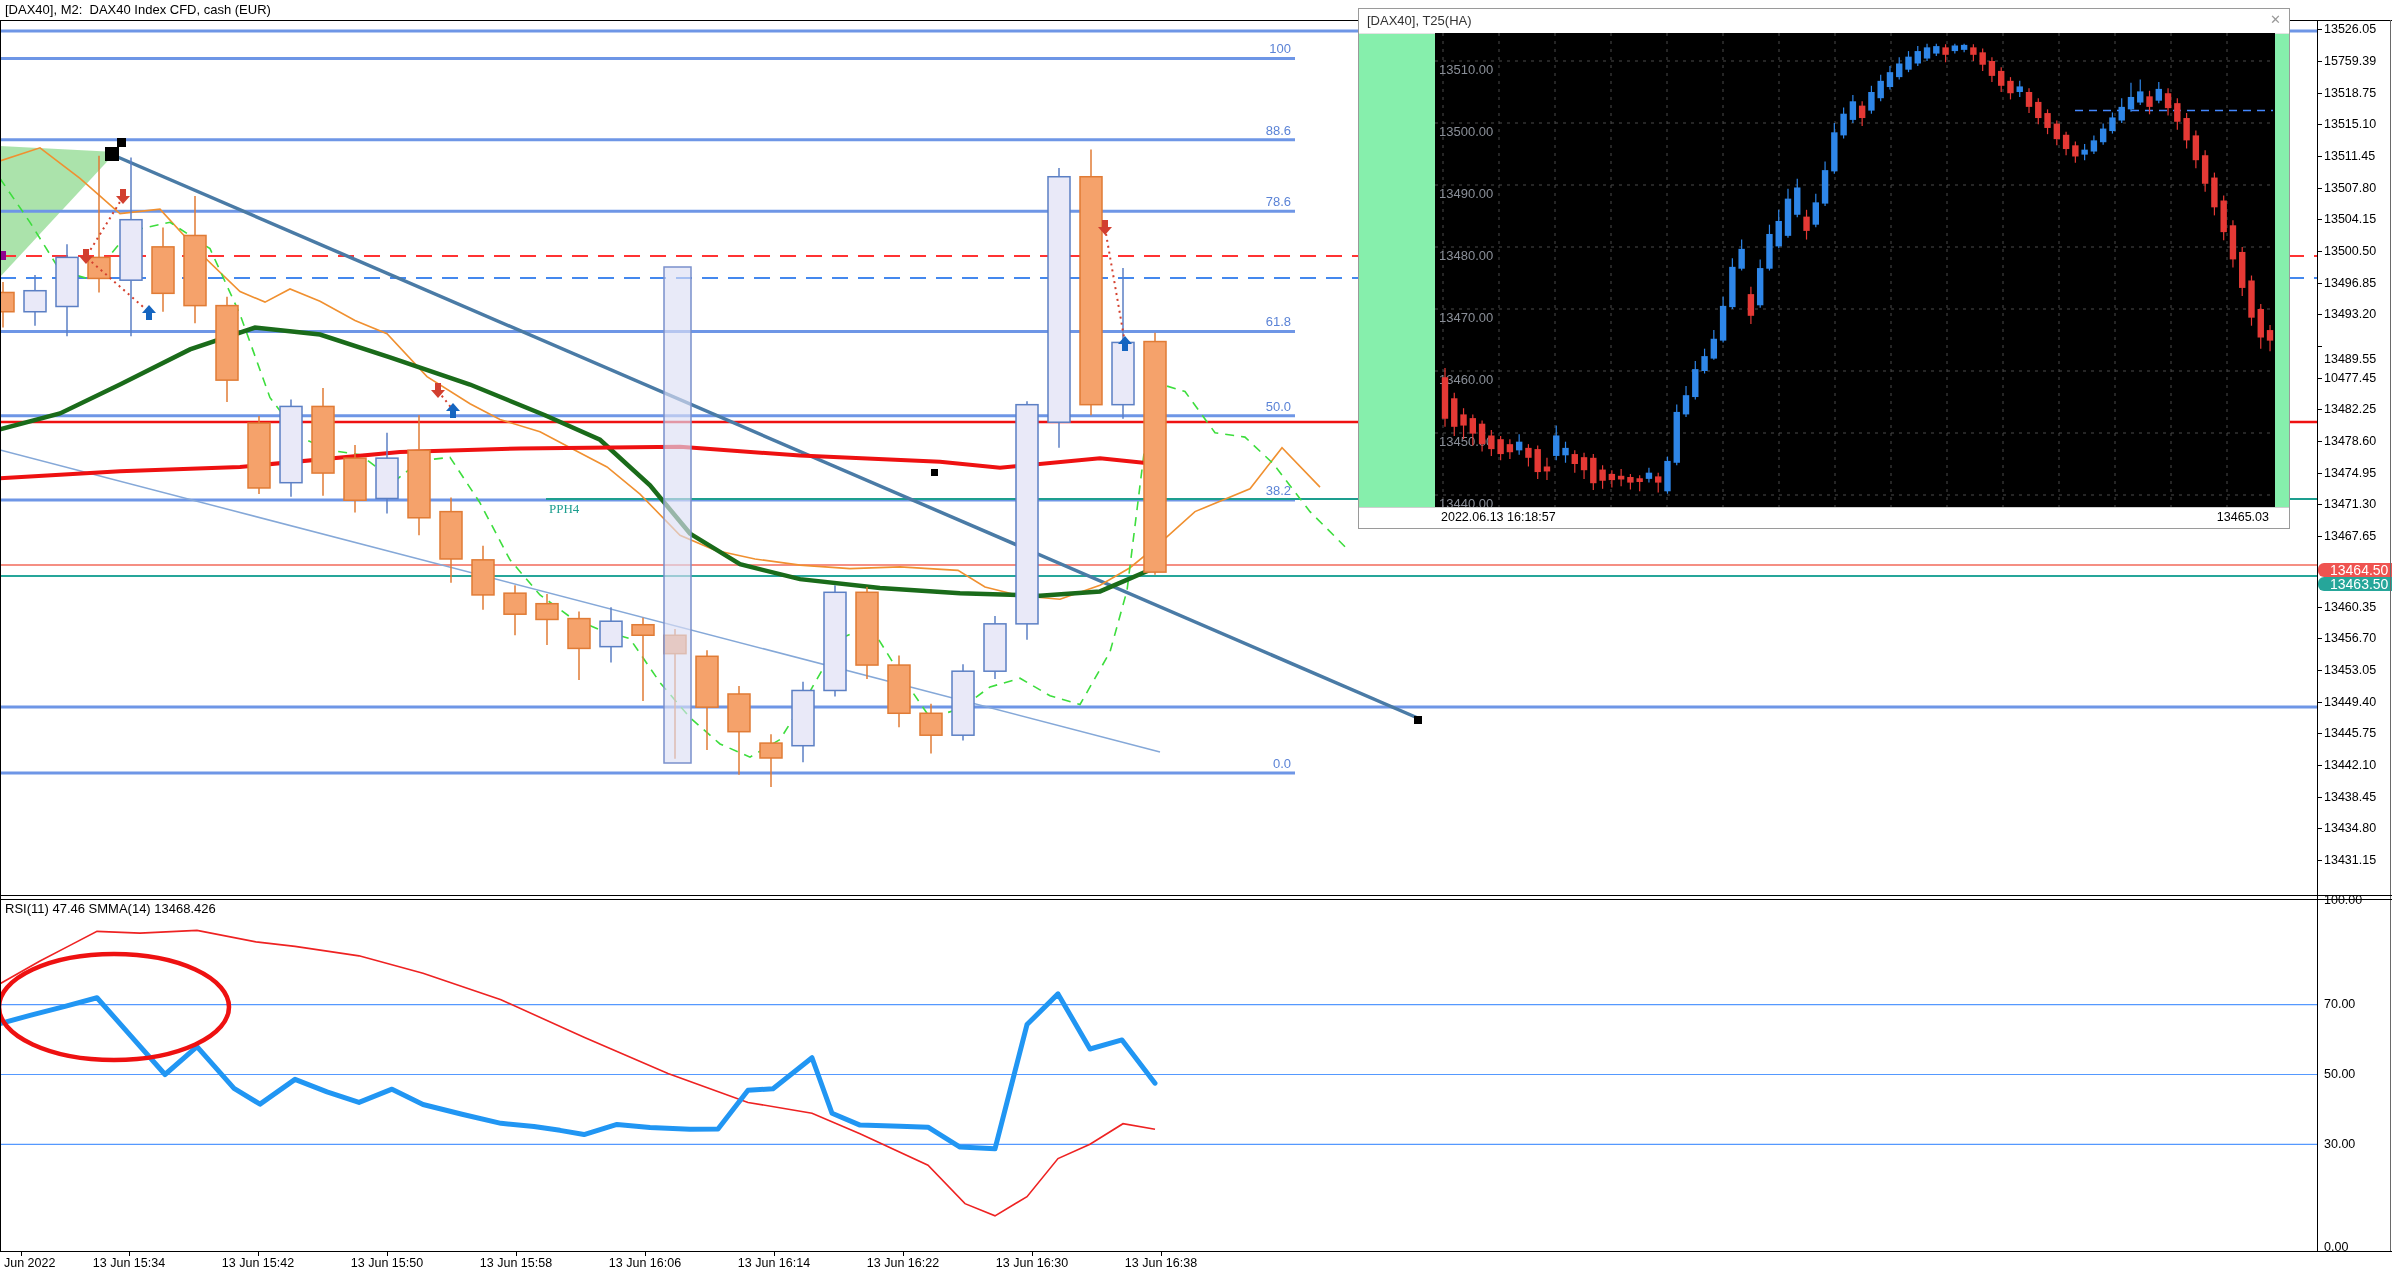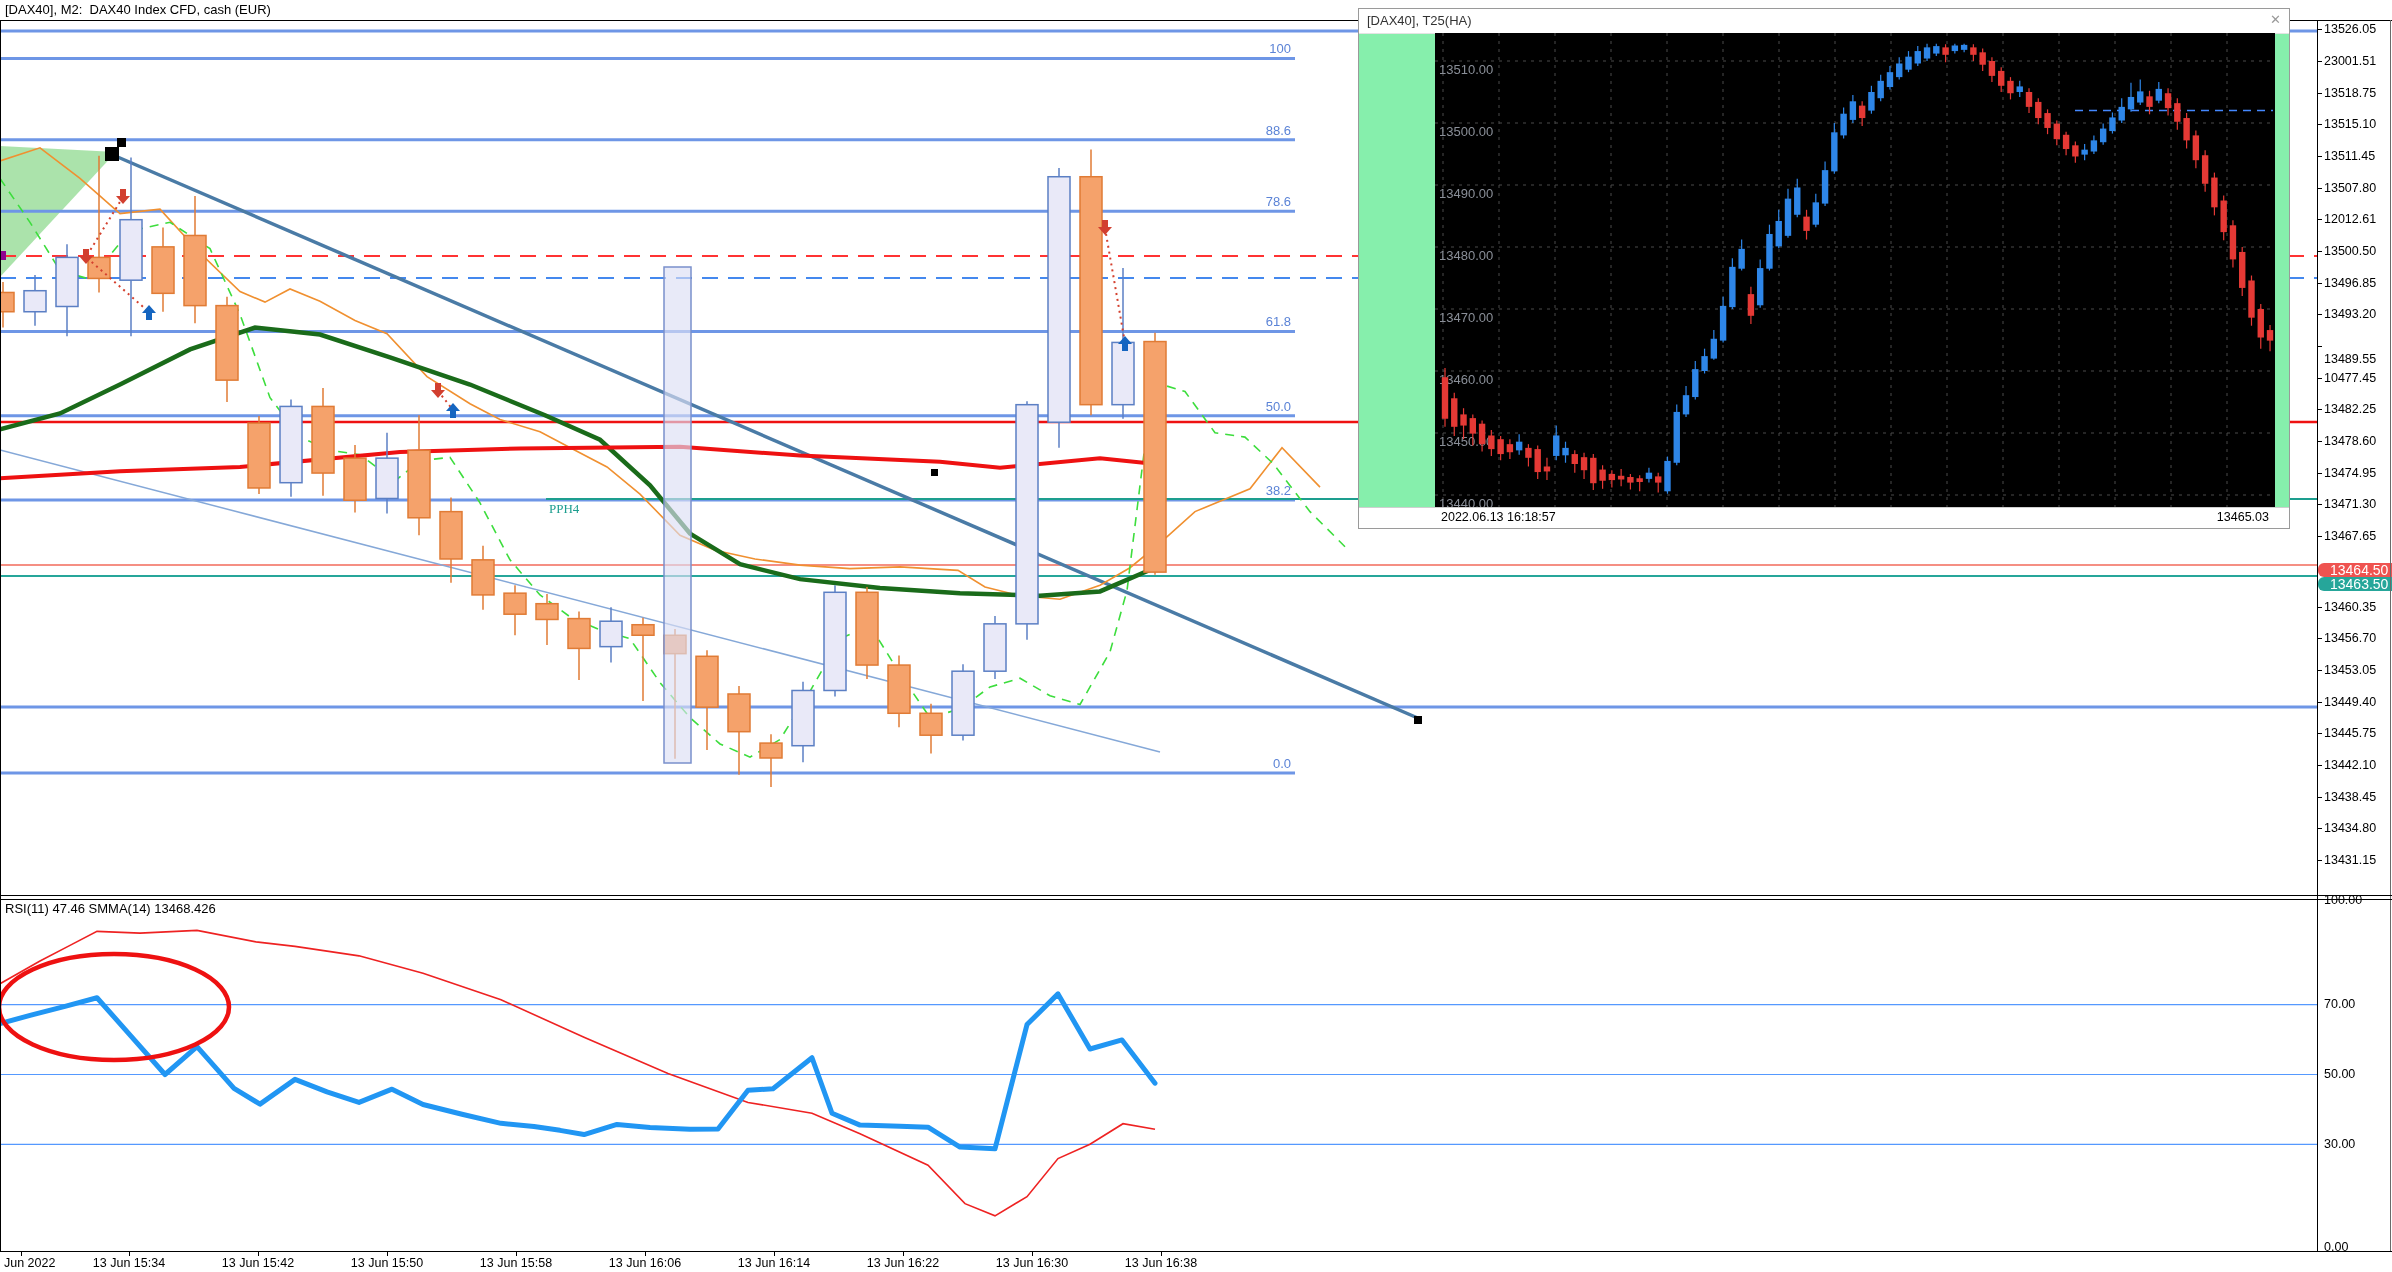--- a/index.html
+++ b/index.html
@@ -239,31 +239,31 @@
       <ellipse cx="114" cy="1007" rx="115" ry="53" fill="none" stroke="#ee1111" stroke-width="4.5"></ellipse>
     </svg>
 
   <div class="chart-title">[DAX40], M2:  DAX40 Index CFD, cash (EUR)</div>
   <div class="rsi-title">RSI(11) 47.46 SMMA(14) 13468.426</div>
   <div class="pph4">PPH4</div>
 
   <div id="price-axis">
       <div class="axis-label" style="top: 22px;">13526.05</div>
       <div class="axis-tick" style="top: 29px;"></div>
-      <div class="axis-label" style="top: 54px;">23001.51</div>
+      <div class="axis-label" style="top: 54px;">15759.39</div>
       <div class="axis-tick" style="top: 61px;"></div>
       <div class="axis-label" style="top: 86px;">13518.75</div>
       <div class="axis-tick" style="top: 93px;"></div>
       <div class="axis-label" style="top: 117px;">13515.10</div>
       <div class="axis-tick" style="top: 124px;"></div>
       <div class="axis-label" style="top: 149px;">13511.45</div>
       <div class="axis-tick" style="top: 156px;"></div>
       <div class="axis-label" style="top: 181px;">13507.80</div>
       <div class="axis-tick" style="top: 188px;"></div>
-      <div class="axis-label" style="top: 212px;">12012.61</div>
+      <div class="axis-label" style="top: 212px;">13504.15</div>
       <div class="axis-tick" style="top: 219px;"></div>
       <div class="axis-label" style="top: 244px;">13500.50</div>
       <div class="axis-tick" style="top: 251px;"></div>
       <div class="axis-label" style="top: 276px;">13496.85</div>
       <div class="axis-tick" style="top: 283px;"></div>
       <div class="axis-label" style="top: 307px;">13493.20</div>
       <div class="axis-tick" style="top: 314px;"></div>
       <div class="axis-label" style="top: 352px;">13489.55</div>
       <div class="axis-tick" style="top: 346px;"></div>
       <div class="axis-label" style="top: 371px;">10477.45</div>

